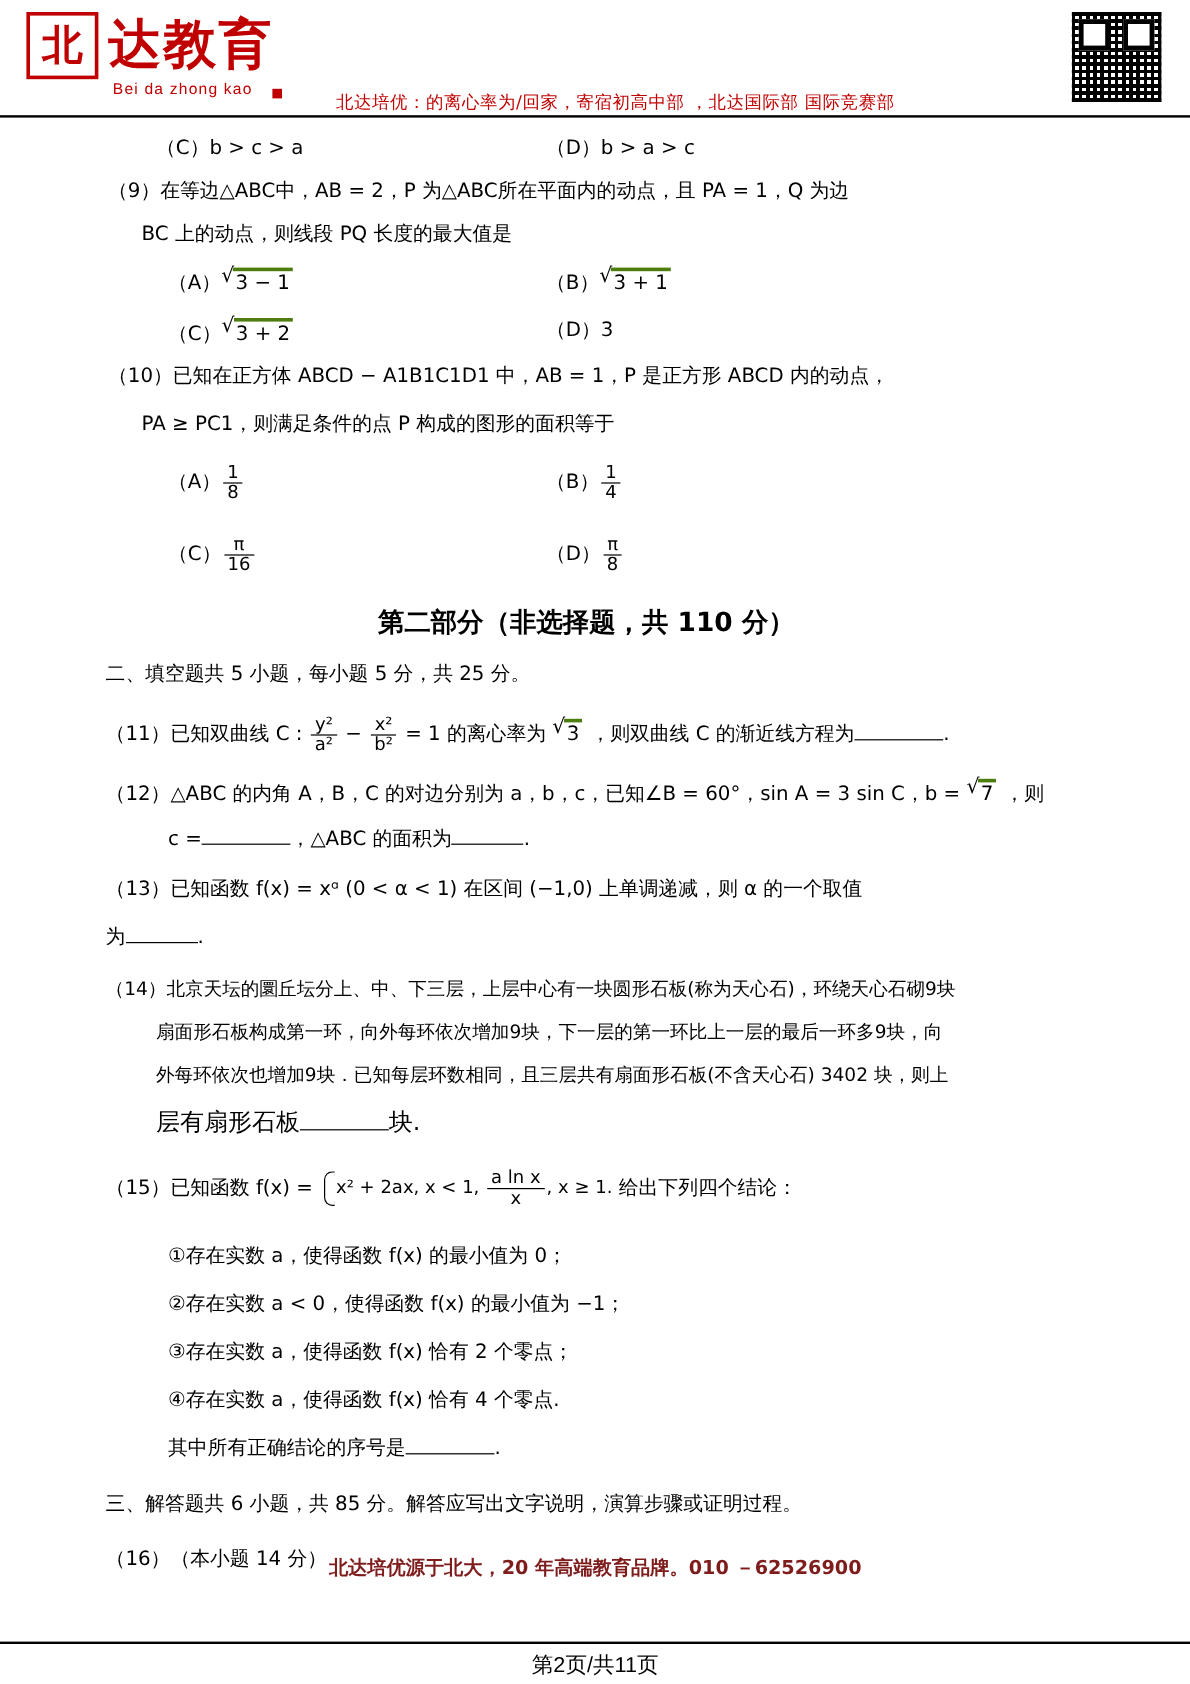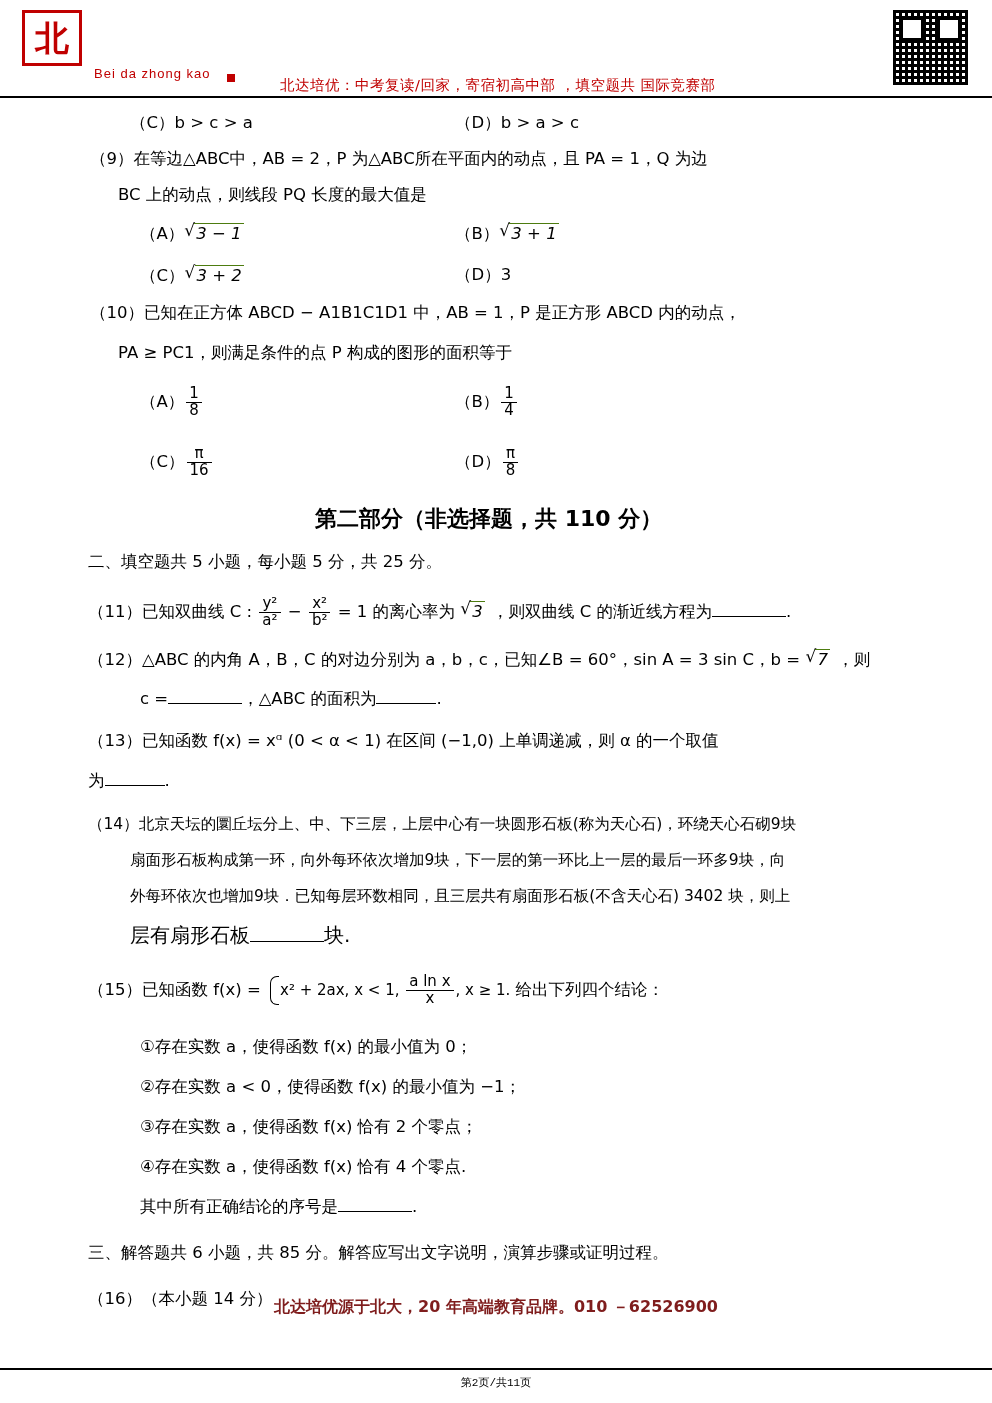--- a/index.html
+++ b/index.html
@@ -67,57 +67,58 @@
   .cn{font-family:"DejaVu Sans", sans-serif;}
 
   
   .frac{display:inline-block;text-align:center;vertical-align:middle;line-height:1.05;font-size:15px;margin:0 2px;}
   .frac .num{display:block;padding:0 3px;}
   .frac .den{display:block;border-top:1px solid #000;padding:0 3px;}
 
   
   .sqrt{display:inline-block;position:relative;padding-left:10px;margin-right:2px;}
   .sqrt::before{content:"√";position:absolute;left:0;top:-2px;font-size:17px;}
-  .sqrt .bar{border-top:1px solid #4d7c0f;padding:0 2px;display:inline-block;margin-top:1px;font-style:italic;}
+  .sqrt .bar{border-top:3px solid #4d7c0f;padding:0 2px;display:inline-block;margin-top:1px;}
 
   .blank{display:inline-block;border-bottom:1px solid #000;width:74px;height:14px;}
   .blank.s{width:60px;}
   .bold{font-weight:bold;}
 
   
   .piece{display:inline-block;position:relative;vertical-align:middle;padding-left:14px;font-size:15px;}
   .piece::before{
     content:"";position:absolute;left:4px;top:2px;bottom:2px;width:8px;
     border:1.4px solid #000;border-right:none;border-radius:7px 0 0 7px;
   }
   .piece .row{white-space:nowrap;line-height:1.5;}
 
   
   .footer-red{
     position:absolute;left:0;right:0;top:1297px;text-align:center;
     color:#7f1d1d;font-weight:bold;font-size:16px;font-family:"DejaVu Sans", sans-serif;
   }
   .hr-bot{position:absolute;left:0;right:0;top:1368px;height:2px;background:#000;}
   .pagenum{
-    position:absolute;left:0;right:0;top:1375px;text-align:center;font-size:11px;
-    font-family:Liberation Mono, monospace;
+    position:absolute;left:0;right:0;top:1375px;text-align:center;font-size:18px;
+    font-family:Liberation Sans, sans-serif;
   }
 </style>
 </head>
 <body>
 
 <div class="page">
 
   <div class="header">
     <div class="logo">
       <div class="logo-mark">北</div>
+      <div class="logo-cn">达教育</div>
       <div class="logo-en">Bei da zhong kao</div>
       <div class="logo-sq"></div>
     </div>
-    <div class="header-line">北达培优：中考复读/回家，寄宿初高中部 ，填空题共 国际竞赛部</div>
+    <div class="header-line">北达培优：的离心率为/回家，寄宿初高中部 ，北达国际部 国际竞赛部</div>
     <div class="qr"></div>
     <div class="hr-top"></div>
   </div>
 
   <div class="content">
 
     <div class="ln cn" style="left:130px;top:16px;text-align:center;">（C）b &gt; c &gt; a</div>
     <div class="ln cn" style="left:455px;top:16px;">（D）b &gt; a &gt; c</div>
 
     <div class="ln cn" style="left:90px;top:52px;">（9）在等边△ABC中，AB = 2，P 为△ABC所在平面内的动点，且 PA = 1，Q 为边</div>

